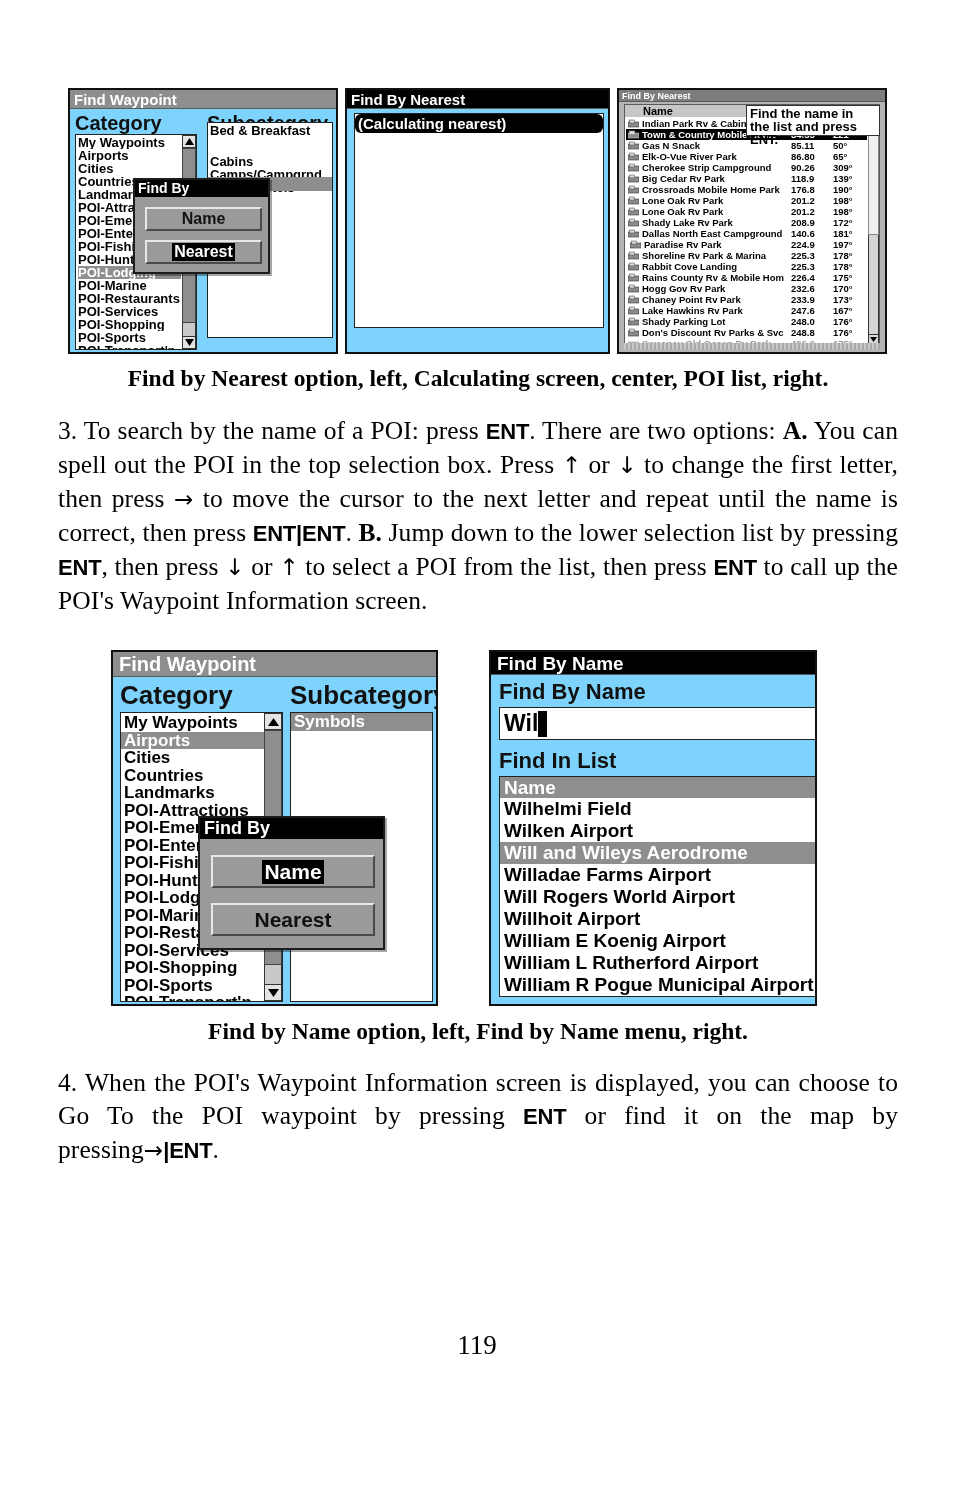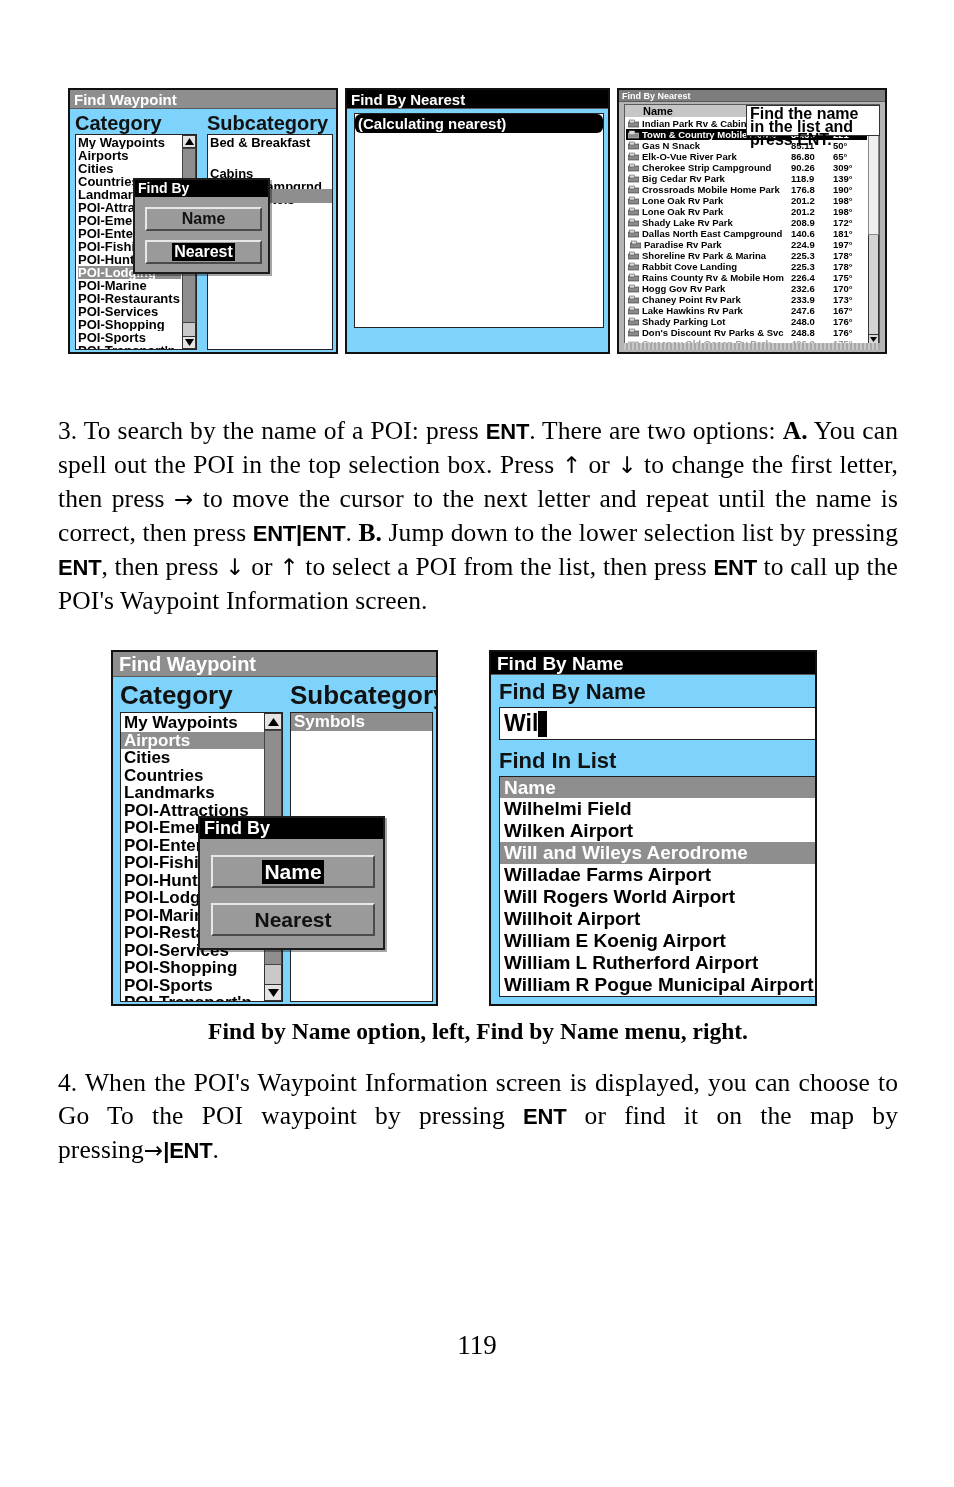--- a/index.html
+++ b/index.html
@@ -257,21 +257,21 @@
           </svg>
       </div>
       <div class="sb-arrow" style="right:0px; bottom:0px; width:14px; height:13px;">
         <svg width="9" height="7" viewBox="0 0 9 7">
             <polygon points="4.5,7 9,0 0,0" fill="#000"></polygon>
           </svg>
       </div>
       <div class="sb-thumb" style="right:0px; top:13px; width:14px; height:175px;"></div>
     </div>
 
-    <div class="listbox" style="position:absolute; left:137px; top:44px; width:126px; height:216px;">
+    <div class="listbox" style="position:absolute; left:137px; top:32px; width:126px; height:216px;">
       <div style="position:absolute; left:2px; top:1px;">
         <div class="litem" style="font-size:13px; height:13px; line-height:13px;">Bed &amp; Breakfast</div>
         <div class="litem" style="font-size:13px; height:13px; line-height:13px;margin-top:18px;">Cabins</div>
         <div class="litem" style="font-size:13px; height:13px; line-height:13px;">Camps/Campgrnd</div>
         <div class="litem" style="font-size:13px; height:13px; line-height:13px;">Hotels/Motels</div>
       </div>
       <div style="position:absolute; left:0px; top:54px; width:100%; height:14px; background:#8e8e8e;"></div>
     </div>
 
     <div class="popup" style="left:63px; top:88px; width:137px; height:96px;">
@@ -537,25 +537,28 @@
 
       <div class="scrollbar" style="right:0px; top:12px; width:11px; bottom:0px; background:#d4d4d4;"></div>
       <div class="sb-thumb" style="right:0px; top:12px; width:11px; height:118px; background:#f0f0f0; border:1px solid #888;"></div>
       <div class="sb-arrow" style="right:0px; bottom:0px; width:11px; height:11px; background:#d9d9d9;">
         <svg width="7" height="5" viewBox="0 0 7 5">
             <polygon points="3.5,5 7,0 0,0" fill="#000"></polygon>
           </svg>
       </div>
     </div>
 
-    <div class="tooltip" style="left:127px; top:15px; width:134px; height:31px; font-size:16px;">Find the name in the list and press ENT.</div>
+    <div class="tooltip" style="left:127px; top:15px; width:134px; height:31px; font-size:13px;">Find the name in the list and press ENT.</div>
 
     <div style="position:absolute; left:5px; bottom:2px; width:256px; height:7px; background:repeating-linear-gradient(90deg,#c8c8c8 0 2px,#a8a8a8 2px 4px);"></div>
   </div>
 
+  <div style="position:absolute; left:58px; top:365px; width:840px;">
+    <p class="caption">Find by Nearest option, left, Calculating screen, center, POI list, right.</p>
+  </div>
 
   <div style="position:absolute; left:58px; top:414px; width:840px;">
     <p class="body-par"><span>3. To search by the name of a POI: press </span><span class="key">ENT</span><span>. There are two options: </span><span class="bb">A.</span><span> You can spell out the POI in the top selection box. Press </span><span class="arrow">↑</span><span> or </span><span class="arrow">↓</span><span> to change the first letter, then press </span><span class="arrow">→</span><span> to move the cursor to the next letter and repeat until the name is correct, then press </span><span class="key">ENT|ENT</span><span>. </span><span class="bb">B.</span><span> Jump down to the lower selection list by pressing </span><span class="key">ENT</span><span>, then press </span><span class="arrow">↓</span><span> or </span><span class="arrow">↑</span><span> to select a POI from the list, then press </span><span class="key">ENT</span><span> to call up the POI's Waypoint Information screen.</span></p>
   </div>
 
   <div class="shot" style="left:111px; top:650px; width:327px; height:356px;">
     <div class="titlebar" style="height:25px; line-height:25px; padding-left:6px; font-size:20px;">Find Waypoint</div>
 
     <div class="colhdr" style="position:absolute; left:7px; top:28px; font-size:26px;">Category</div>
     <div class="colhdr" style="position:absolute; left:177px; top:28px; font-size:26px;">Subcategory</div>

